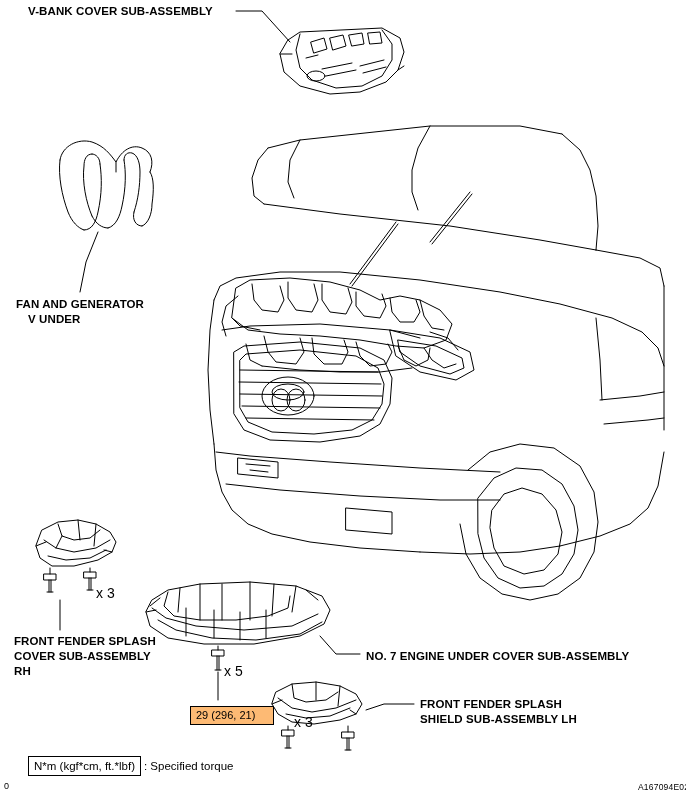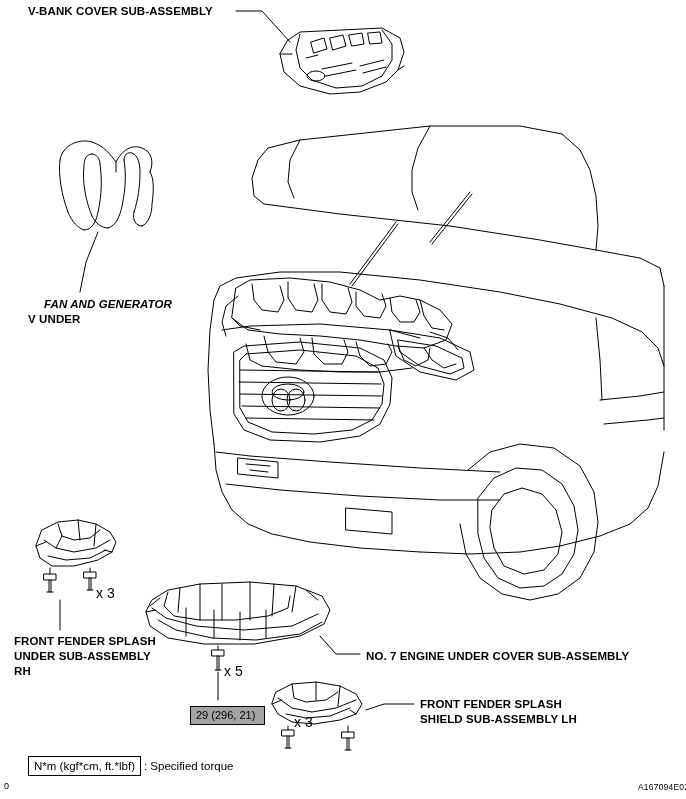--- a/index.html
+++ b/index.html
@@ -35,24 +35,24 @@
     letter-spacing: 0.1px;
     white-space: pre;
     color: #000;
   }
   .lbl-bold {
     font-weight: bold;
   }
   .torque-box {
     position: absolute;
     border: 1px solid #000;
-    padding: 2px 9px 2px 5px;
+    padding: 2px 18px 2px 5px;
     font-size: 11px;
     line-height: 13px;
-    background: #a3a3a3;
+    background: #fdba74;
     white-space: nowrap;
   }
   .legend {
     position: absolute;
     font-size: 11.5px;
     line-height: 14px;
     white-space: nowrap;
   }
   .legend .boxed {
     border: 1px solid #000;
@@ -298,25 +298,25 @@
 
       <g>
         <path d="M 60 630 L 60 600"></path>
       </g>
 
     </g>
   </svg>
 
   <div class="lbl lbl-bold" style="left:28px; top:4px;">V-BANK COVER SUB-ASSEMBLY</div>
 
-  <div class="lbl lbl-bold" style="left:44px; top:297px;font-style:italic;">FAN AND GENERATOR</div>
+  <div class="lbl lbl-bold" style="left:16px; top:297px;">FAN AND GENERATOR</div>
   <div class="lbl lbl-bold" style="left:28px; top:312px;">V UNDER</div>
 
   <div class="lbl lbl-bold" style="left:14px; top:634px;">FRONT FENDER SPLASH</div>
-  <div class="lbl lbl-bold" style="left:14px; top:649px;">UNDER SUB-ASSEMBLY</div>
+  <div class="lbl lbl-bold" style="left:14px; top:649px;">COVER SUB-ASSEMBLY</div>
   <div class="lbl lbl-bold" style="left:14px; top:664px;">RH</div>
 
   <div class="lbl lbl-bold" style="left:366px; top:649px;">NO. 7 ENGINE UNDER COVER SUB-ASSEMBLY</div>
 
   <div class="lbl lbl-bold" style="left:420px; top:697px;">FRONT FENDER SPLASH</div>
   <div class="lbl lbl-bold" style="left:420px; top:712px;">SHIELD SUB-ASSEMBLY LH</div>
 
   <div class="qty" style="left:96px; top:585px;">x 3</div>
   <div class="qty" style="left:224px; top:663px;">x 5</div>
   <div class="qty" style="left:294px; top:714px;">x 3</div>

